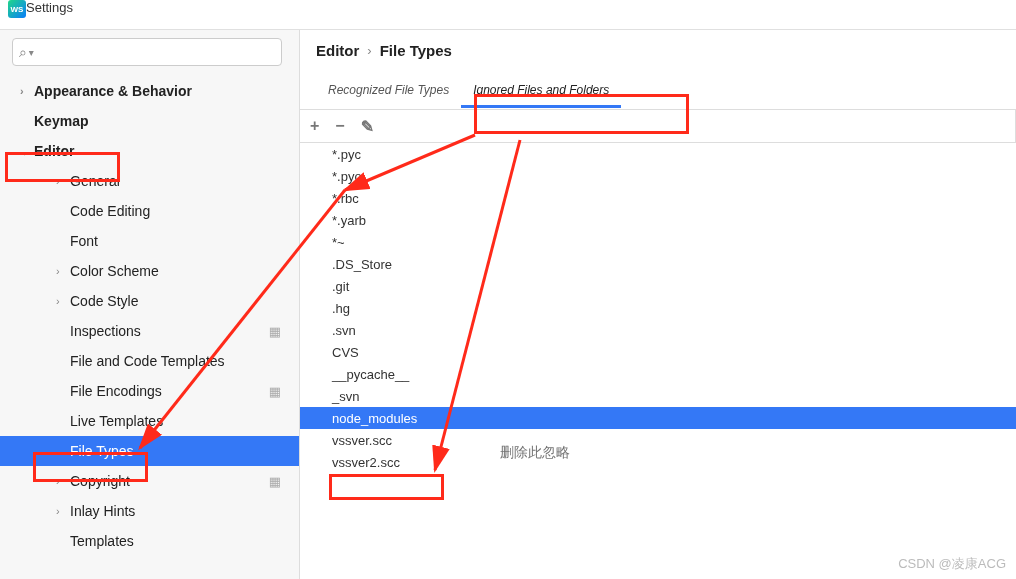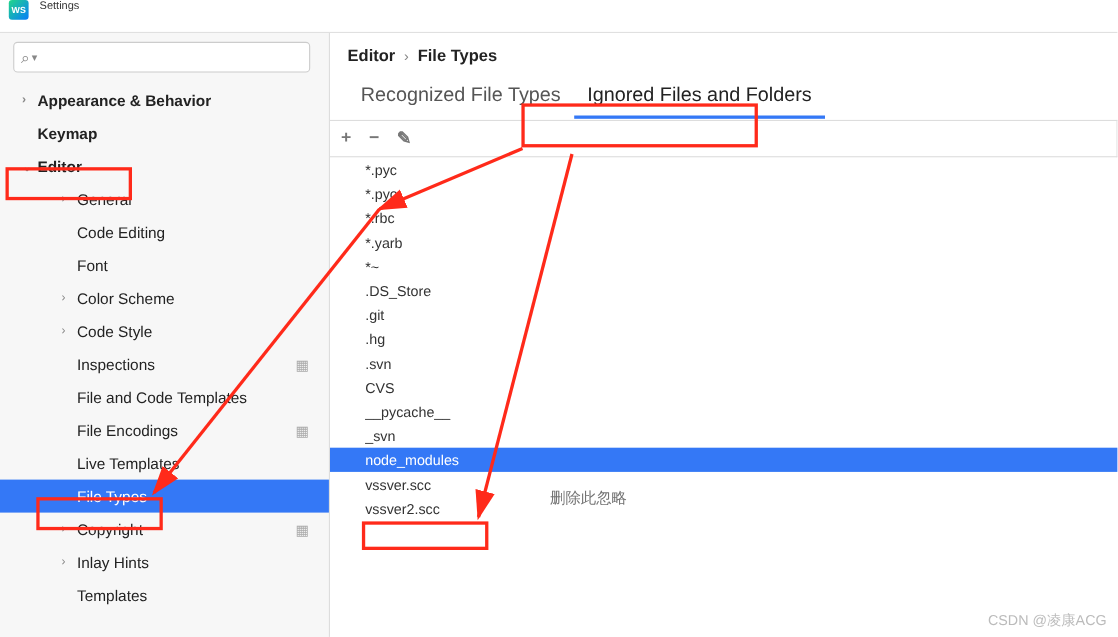--- a/index.html
+++ b/index.html
@@ -1,37 +1,37 @@
 <!DOCTYPE html>
 <html><head>
 <meta charset="utf-8">
 <style>
 * { margin: 0; padding: 0; box-sizing: border-box; font-family: -apple-system, "Segoe UI", Arial, sans-serif; }
 body { width: 1016px; height: 579px; background: #fff; overflow: hidden; position: relative; }
 .titlebar { height: 30px; display: flex; align-items: flex-start; padding: 0 8px; background: #fff; border-bottom: 1px solid #e0e0e0; }
 .titlebar .logo { width: 18px; height: 18px; background: linear-gradient(135deg, #21d789 0%, #087cfa 100%); border-radius: 3px; display: flex; align-items: center; justify-content: center; color: #fff; font-size: 8px; font-weight: bold; }
-.titlebar .title { margin-left: 10px; font-size: 10px; color: #333; }
+.titlebar .title { font-size: 13px; color: #333; }
 .main { display: flex; height: calc(100% - 30px); }
 .sidebar { width: 300px; background: #f7f7f7; border-right: 1px solid #ddd; padding-top: 8px; }
 .searchwrap { padding: 0 12px 10px; }
 .search { width: 270px; height: 28px; border: 1px solid #ccc; border-radius: 4px; background: #fff; display: flex; align-items: center; padding: 0 6px; }
 .search .mag { color: #888; font-size: 14px; }
 .search .drop { color: #888; font-size: 10px; margin-left: 2px; }
 .tree { font-size: 14px; }
 .tree .item { display: flex; align-items: center; height: 30px; padding-left: 20px; color: #222; cursor: pointer; position: relative; }
 .tree .item.level2 { padding-left: 56px; }
 .tree .chevron { width: 14px; display: inline-block; color: #888; font-size: 11px; }
 .tree .item.bold { font-weight: bold; }
 .tree .item.selected { background: #3478f6; color: #fff; }
 .tree .item .gear { position: absolute; right: 18px; color: #aaa; font-size: 13px; }
 .content { flex: 1; padding: 12px 0 0 0; position: relative; }
 .breadcrumb { padding: 0 16px 20px; display: flex; align-items: center; font-size: 15px; font-weight: bold; color: #222; gap: 8px; }
 .breadcrumb .sep { color: #888; font-weight: normal; font-size: 13px; }
 .tabs { display: flex; padding: 0 16px; border-bottom: 1px solid transparent; height: 30px; align-items: flex-end; }
-.tabs .tab { padding: 0 12px 8px; font-size: 18px; color: #555; cursor: pointer; border-bottom: 3px solid transparent; }
+.tabs .tab { padding: 0 12px 8px; font-size: 12px; color: #555; cursor: pointer; border-bottom: 3px solid transparent; font-style: italic; }
 .tabs .tab.active { color: #222; border-bottom-color: #3478f6; }
 .toolbar { display: flex; align-items: center; border: 1px solid #ddd; border-left: none; height: 34px; padding: 0 10px; gap: 16px; }
 .toolbar .tbtn { color: #777; font-size: 16px; font-weight: bold; cursor: pointer; }
 .filelist { border-top: none; }
 .filelist .frow { height: 22px; display: flex; align-items: center; padding-left: 32px; font-size: 13px; color: #333; }
 .filelist .frow.selected { background: #3478f6; color: #fff; }
 
 .annobox { position: absolute; border: 3px solid #ff2a1a; z-index: 50; pointer-events: none; }
 .annotext { position: absolute; color: #737373; font-size: 14px; z-index: 51; pointer-events: none; white-space: nowrap; }
 .arrow-svg { position: absolute; z-index: 49; pointer-events: none; }

